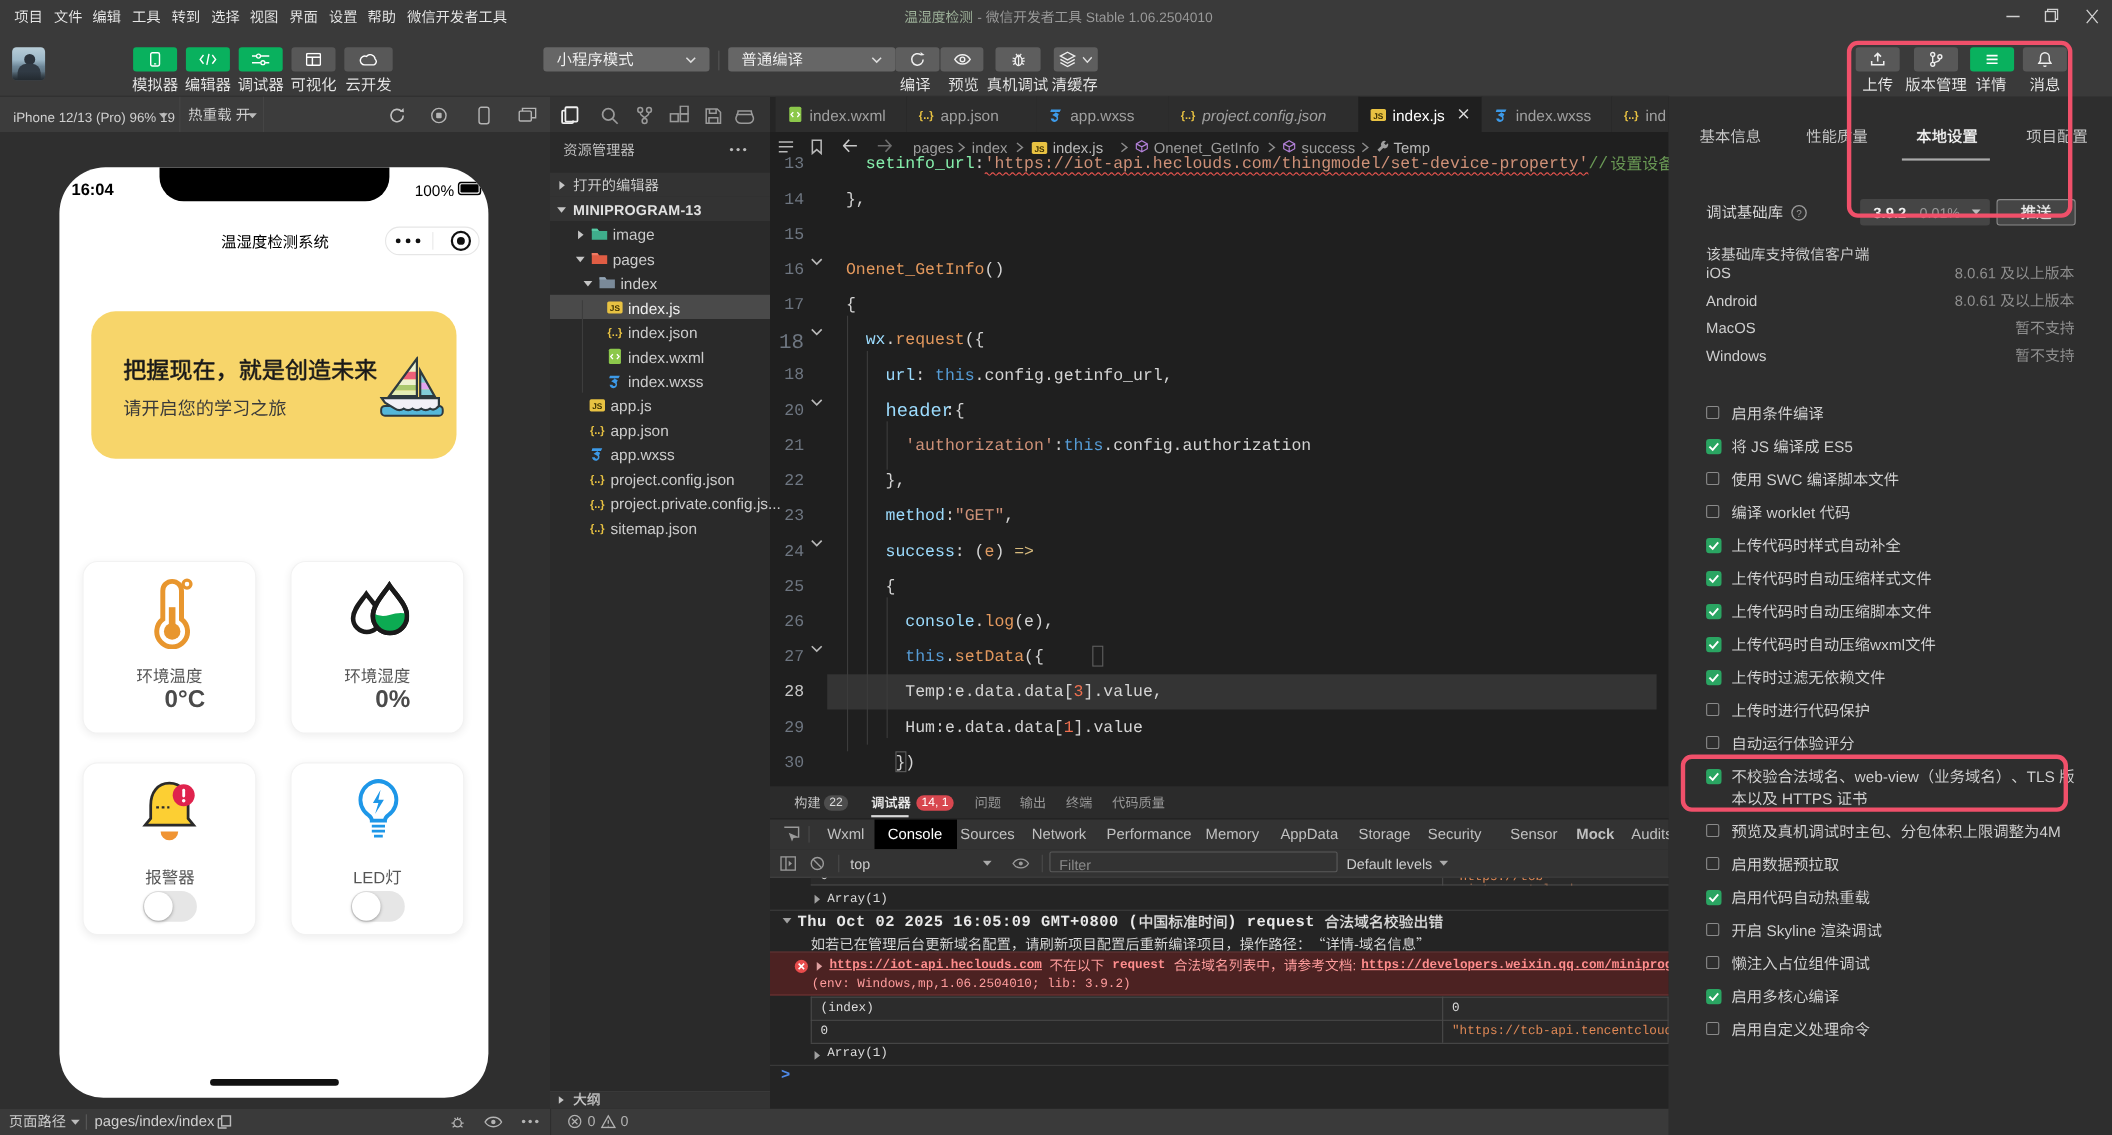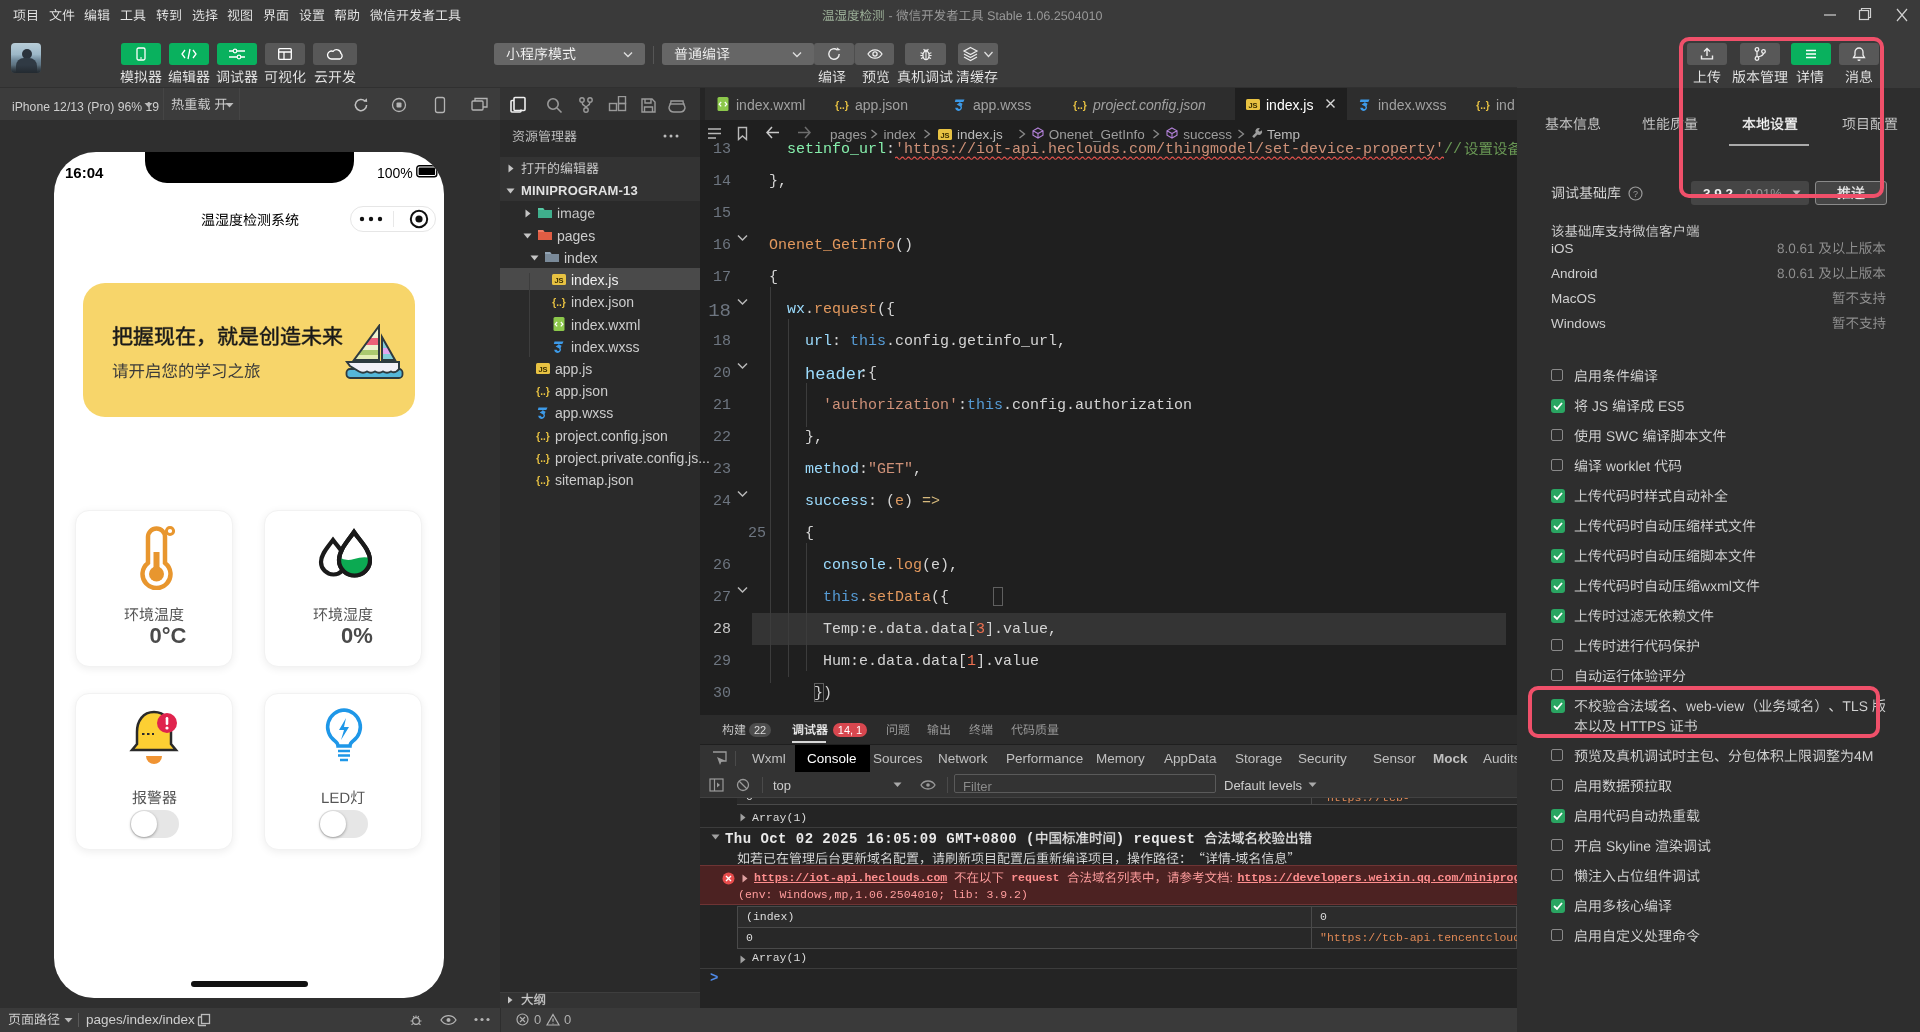--- a/index.html
+++ b/index.html
@@ -1025,21 +1025,21 @@
 <div style="position:absolute;left:731px;top:205.5px;font-family:'Liberation Mono',sans-serif;font-size:15px;font-weight:400;color:#6e7681;white-space:pre;line-height:1;transform:translateX(-100%);">15</div>
 <div style="position:absolute;left:731px;top:237.5px;font-family:'Liberation Mono',sans-serif;font-size:15px;font-weight:400;color:#6e7681;white-space:pre;line-height:1;transform:translateX(-100%);">16</div>
 <div style="position:absolute;left:731px;top:269.5px;font-family:'Liberation Mono',sans-serif;font-size:15px;font-weight:400;color:#6e7681;white-space:pre;line-height:1;transform:translateX(-100%);">17</div>
 <div style="position:absolute;left:731px;top:301.5px;font-family:'Liberation Mono',sans-serif;font-size:19px;font-weight:400;color:#6e7681;white-space:pre;line-height:1;transform:translateX(-100%);">18</div>
 <div style="position:absolute;left:731px;top:333.5px;font-family:'Liberation Mono',sans-serif;font-size:15px;font-weight:400;color:#6e7681;white-space:pre;line-height:1;transform:translateX(-100%);">18</div>
 <div style="position:absolute;left:731px;top:365.5px;font-family:'Liberation Mono',sans-serif;font-size:15px;font-weight:400;color:#6e7681;white-space:pre;line-height:1;transform:translateX(-100%);">20</div>
 <div style="position:absolute;left:731px;top:397.5px;font-family:'Liberation Mono',sans-serif;font-size:15px;font-weight:400;color:#6e7681;white-space:pre;line-height:1;transform:translateX(-100%);">21</div>
 <div style="position:absolute;left:731px;top:429.5px;font-family:'Liberation Mono',sans-serif;font-size:15px;font-weight:400;color:#6e7681;white-space:pre;line-height:1;transform:translateX(-100%);">22</div>
 <div style="position:absolute;left:731px;top:461.5px;font-family:'Liberation Mono',sans-serif;font-size:15px;font-weight:400;color:#6e7681;white-space:pre;line-height:1;transform:translateX(-100%);">23</div>
 <div style="position:absolute;left:731px;top:493.5px;font-family:'Liberation Mono',sans-serif;font-size:15px;font-weight:400;color:#6e7681;white-space:pre;line-height:1;transform:translateX(-100%);">24</div>
-<div style="position:absolute;left:731px;top:525.5px;font-family:'Liberation Mono',sans-serif;font-size:15px;font-weight:400;color:#6e7681;white-space:pre;line-height:1;transform:translateX(-100%);margin-left:35px;">25</div>
+<div style="position:absolute;left:731px;top:525.5px;font-family:'Liberation Mono',sans-serif;font-size:15px;font-weight:400;color:#6e7681;white-space:pre;line-height:1;transform:translateX(-100%);">25</div>
 <div style="position:absolute;left:731px;top:557.5px;font-family:'Liberation Mono',sans-serif;font-size:15px;font-weight:400;color:#6e7681;white-space:pre;line-height:1;transform:translateX(-100%);">26</div>
 <div style="position:absolute;left:731px;top:589.5px;font-family:'Liberation Mono',sans-serif;font-size:15px;font-weight:400;color:#6e7681;white-space:pre;line-height:1;transform:translateX(-100%);">27</div>
 <div style="position:absolute;left:731px;top:621.5px;font-family:'Liberation Mono',sans-serif;font-size:15px;font-weight:400;color:#c6c6c6;white-space:pre;line-height:1;transform:translateX(-100%);">28</div>
 <div style="position:absolute;left:731px;top:653.5px;font-family:'Liberation Mono',sans-serif;font-size:15px;font-weight:400;color:#6e7681;white-space:pre;line-height:1;transform:translateX(-100%);">29</div>
 <div style="position:absolute;left:731px;top:685.5px;font-family:'Liberation Mono',sans-serif;font-size:15px;font-weight:400;color:#6e7681;white-space:pre;line-height:1;transform:translateX(-100%);">30</div>
 <svg style="position:absolute;left:737px;top:234px;" width="11" height="8" viewBox="0 0 11 8">
     <path d="M1 1.5l4.5 4.5L10 1.5" fill="none" stroke="#b8b8b8" stroke-width="1.5"></path>
   </svg>
 <svg style="position:absolute;left:737px;top:298px;" width="11" height="8" viewBox="0 0 11 8">
     <path d="M1 1.5l4.5 4.5L10 1.5" fill="none" stroke="#b8b8b8" stroke-width="1.5"></path>

